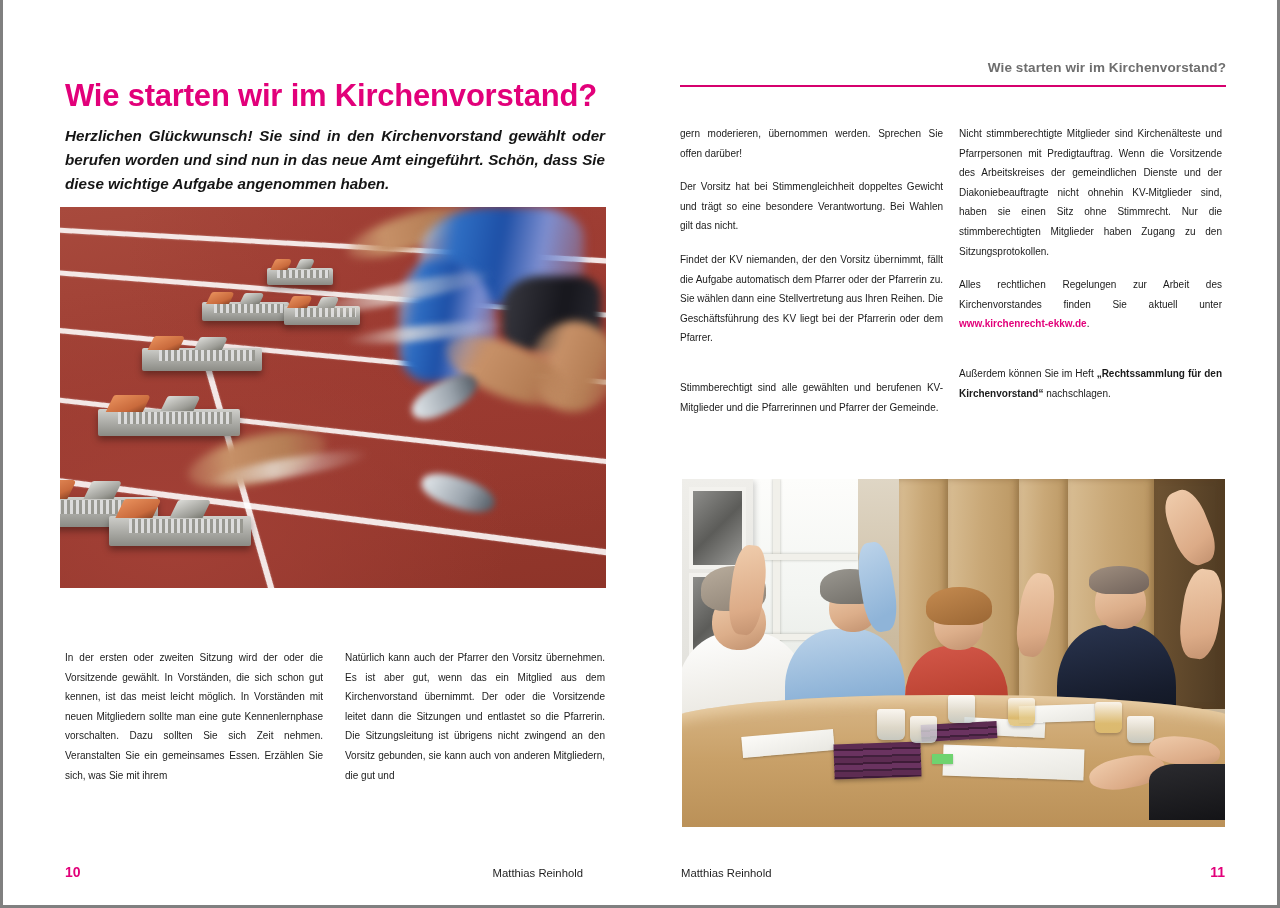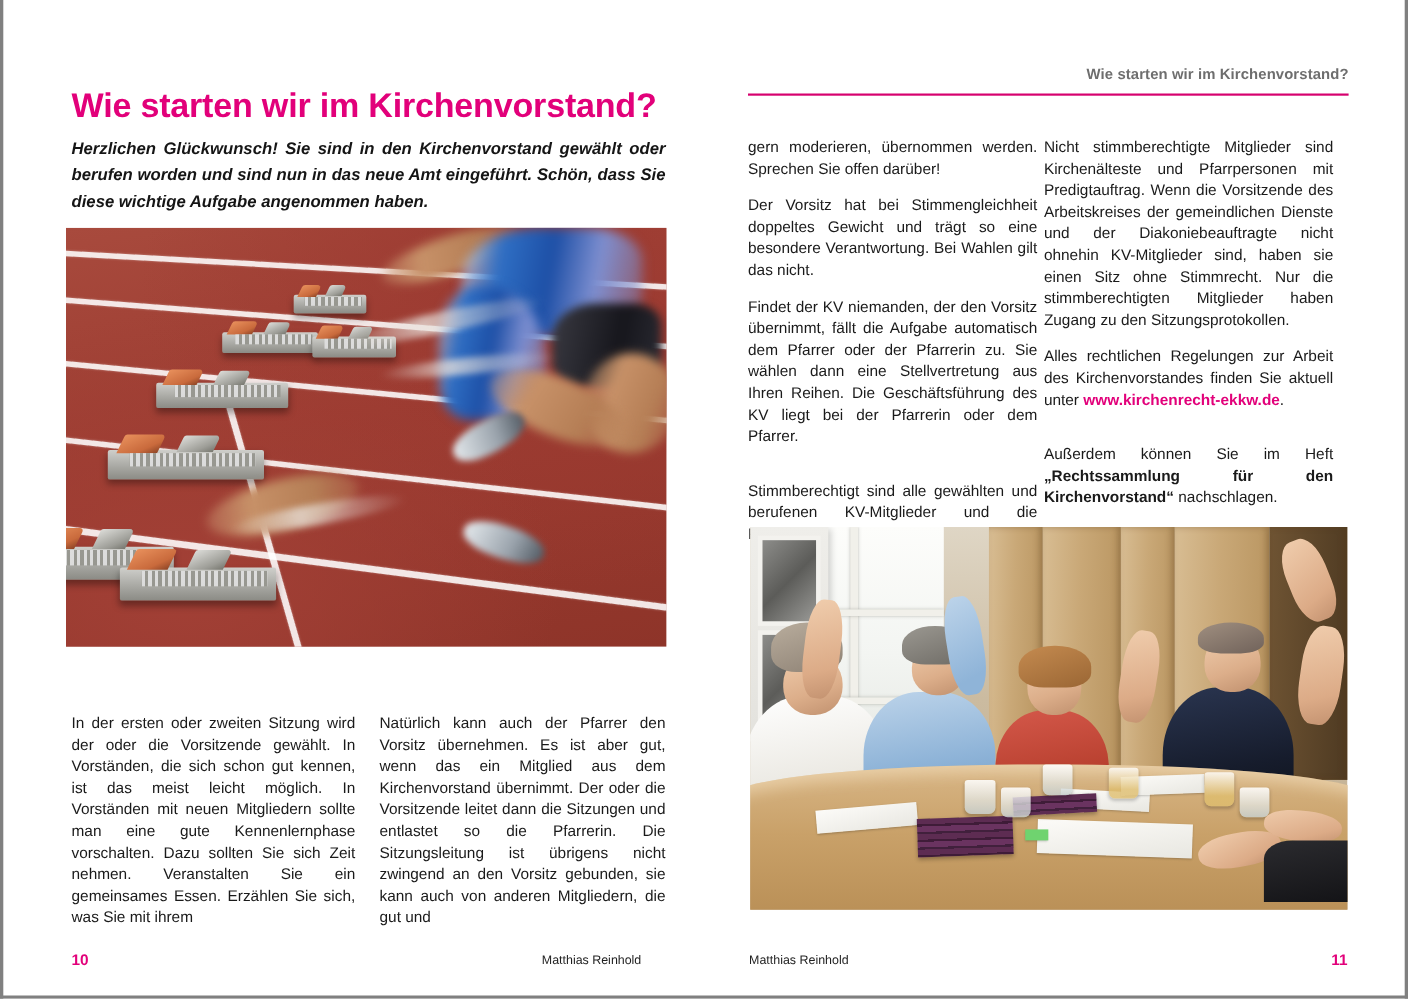--- a/index.html
+++ b/index.html
@@ -272,35 +272,35 @@
     position: absolute;
     background: repeating-linear-gradient(180deg,
       #5d2c52 0 5px, #3f1c38 5px 7px,
       #6a3360 7px 12px, #41203c 12px 14px);
     box-shadow: 0 2px 4px rgba(0,0,0,.3);
   }
 
   
   .col {
     position: absolute;
-    font-size: 14px;
+    font-size: 10px;
     line-height: 19.6px;
     text-align: justify;
     color: #1a1a1a;
   }
   .col p { margin: 0 0 14px 0; }
   .col p:last-child { margin-bottom: 0; margin-top: 30px; }
 
   
   .col-l1 { left: 62px;  top: 618px; width: 258px; }
   .col-l2 { left: 342px; top: 618px; width: 260px; }
 
   
   .col-r1 { left: 37px;  top: 124px; width: 263px; }
-  .col-r2 { left: 306px; top: 124px; width: 263px; }
+  .col-r2 { left: 316px; top: 124px; width: 263px; }
 
   a.link, .link {
     color: #e2007a;
     font-weight: bold;
     text-decoration: none;
   }
   .b { font-weight: bold; }
 
   
   .folio {

